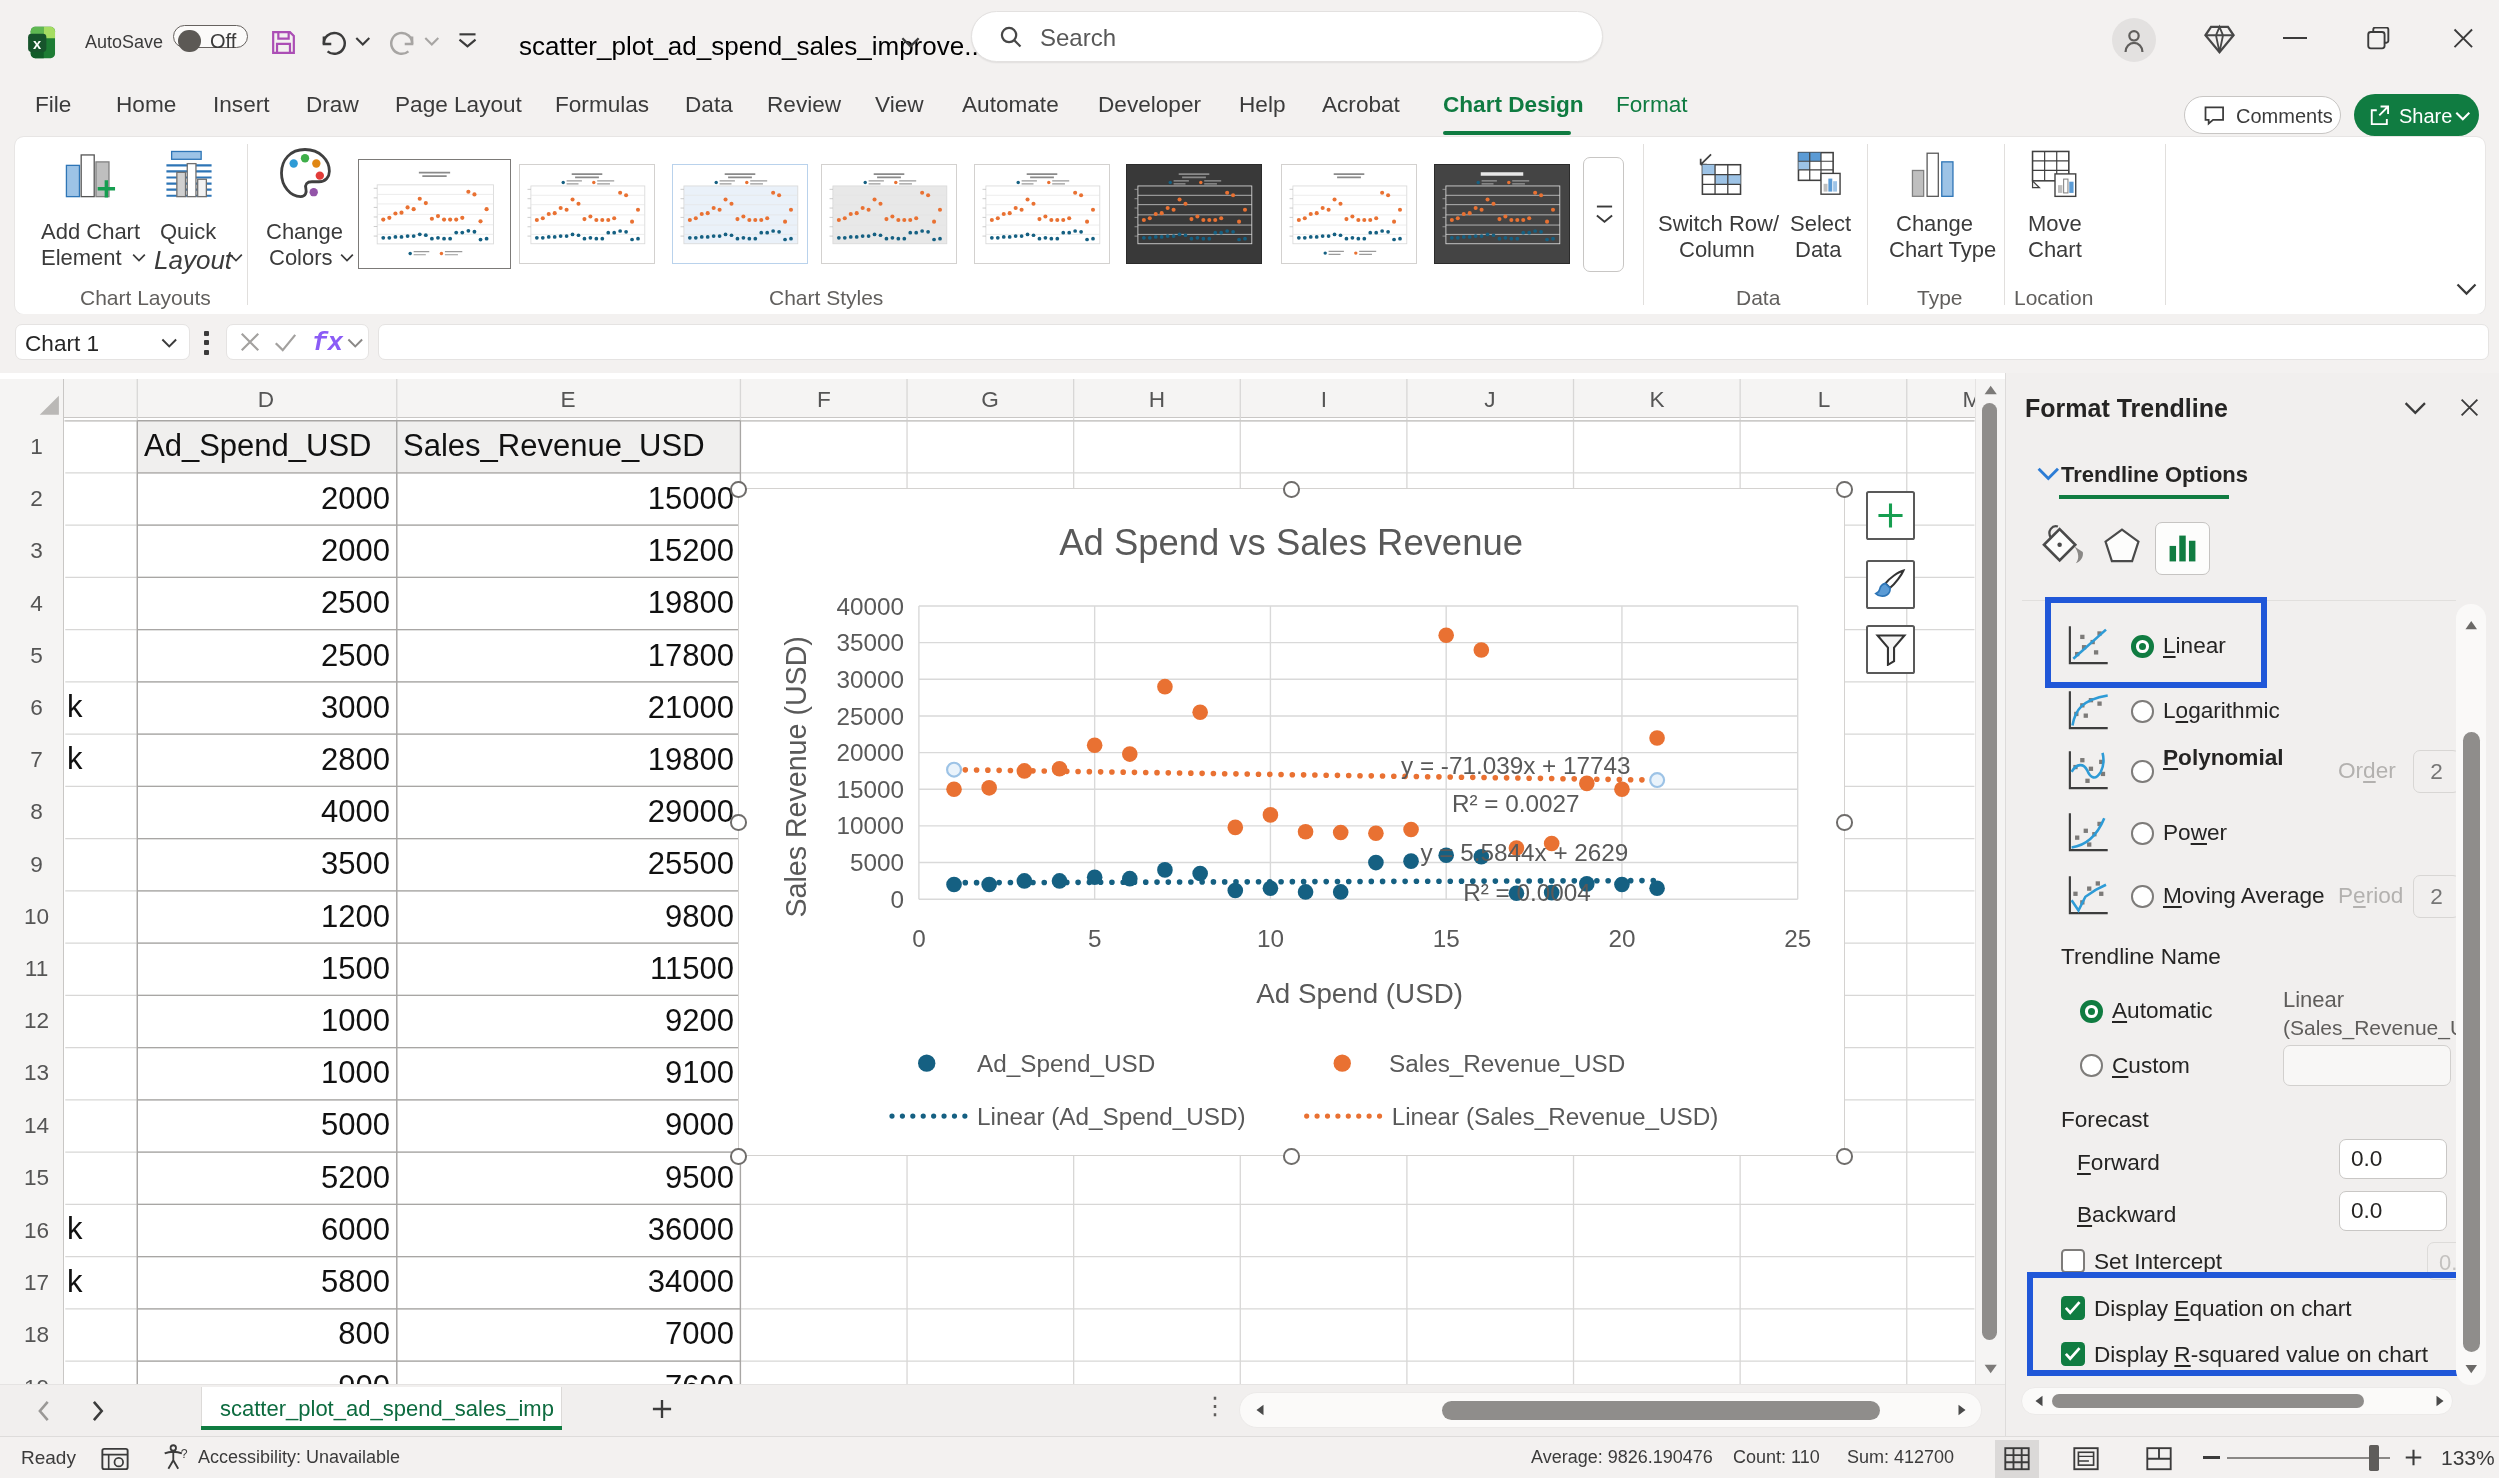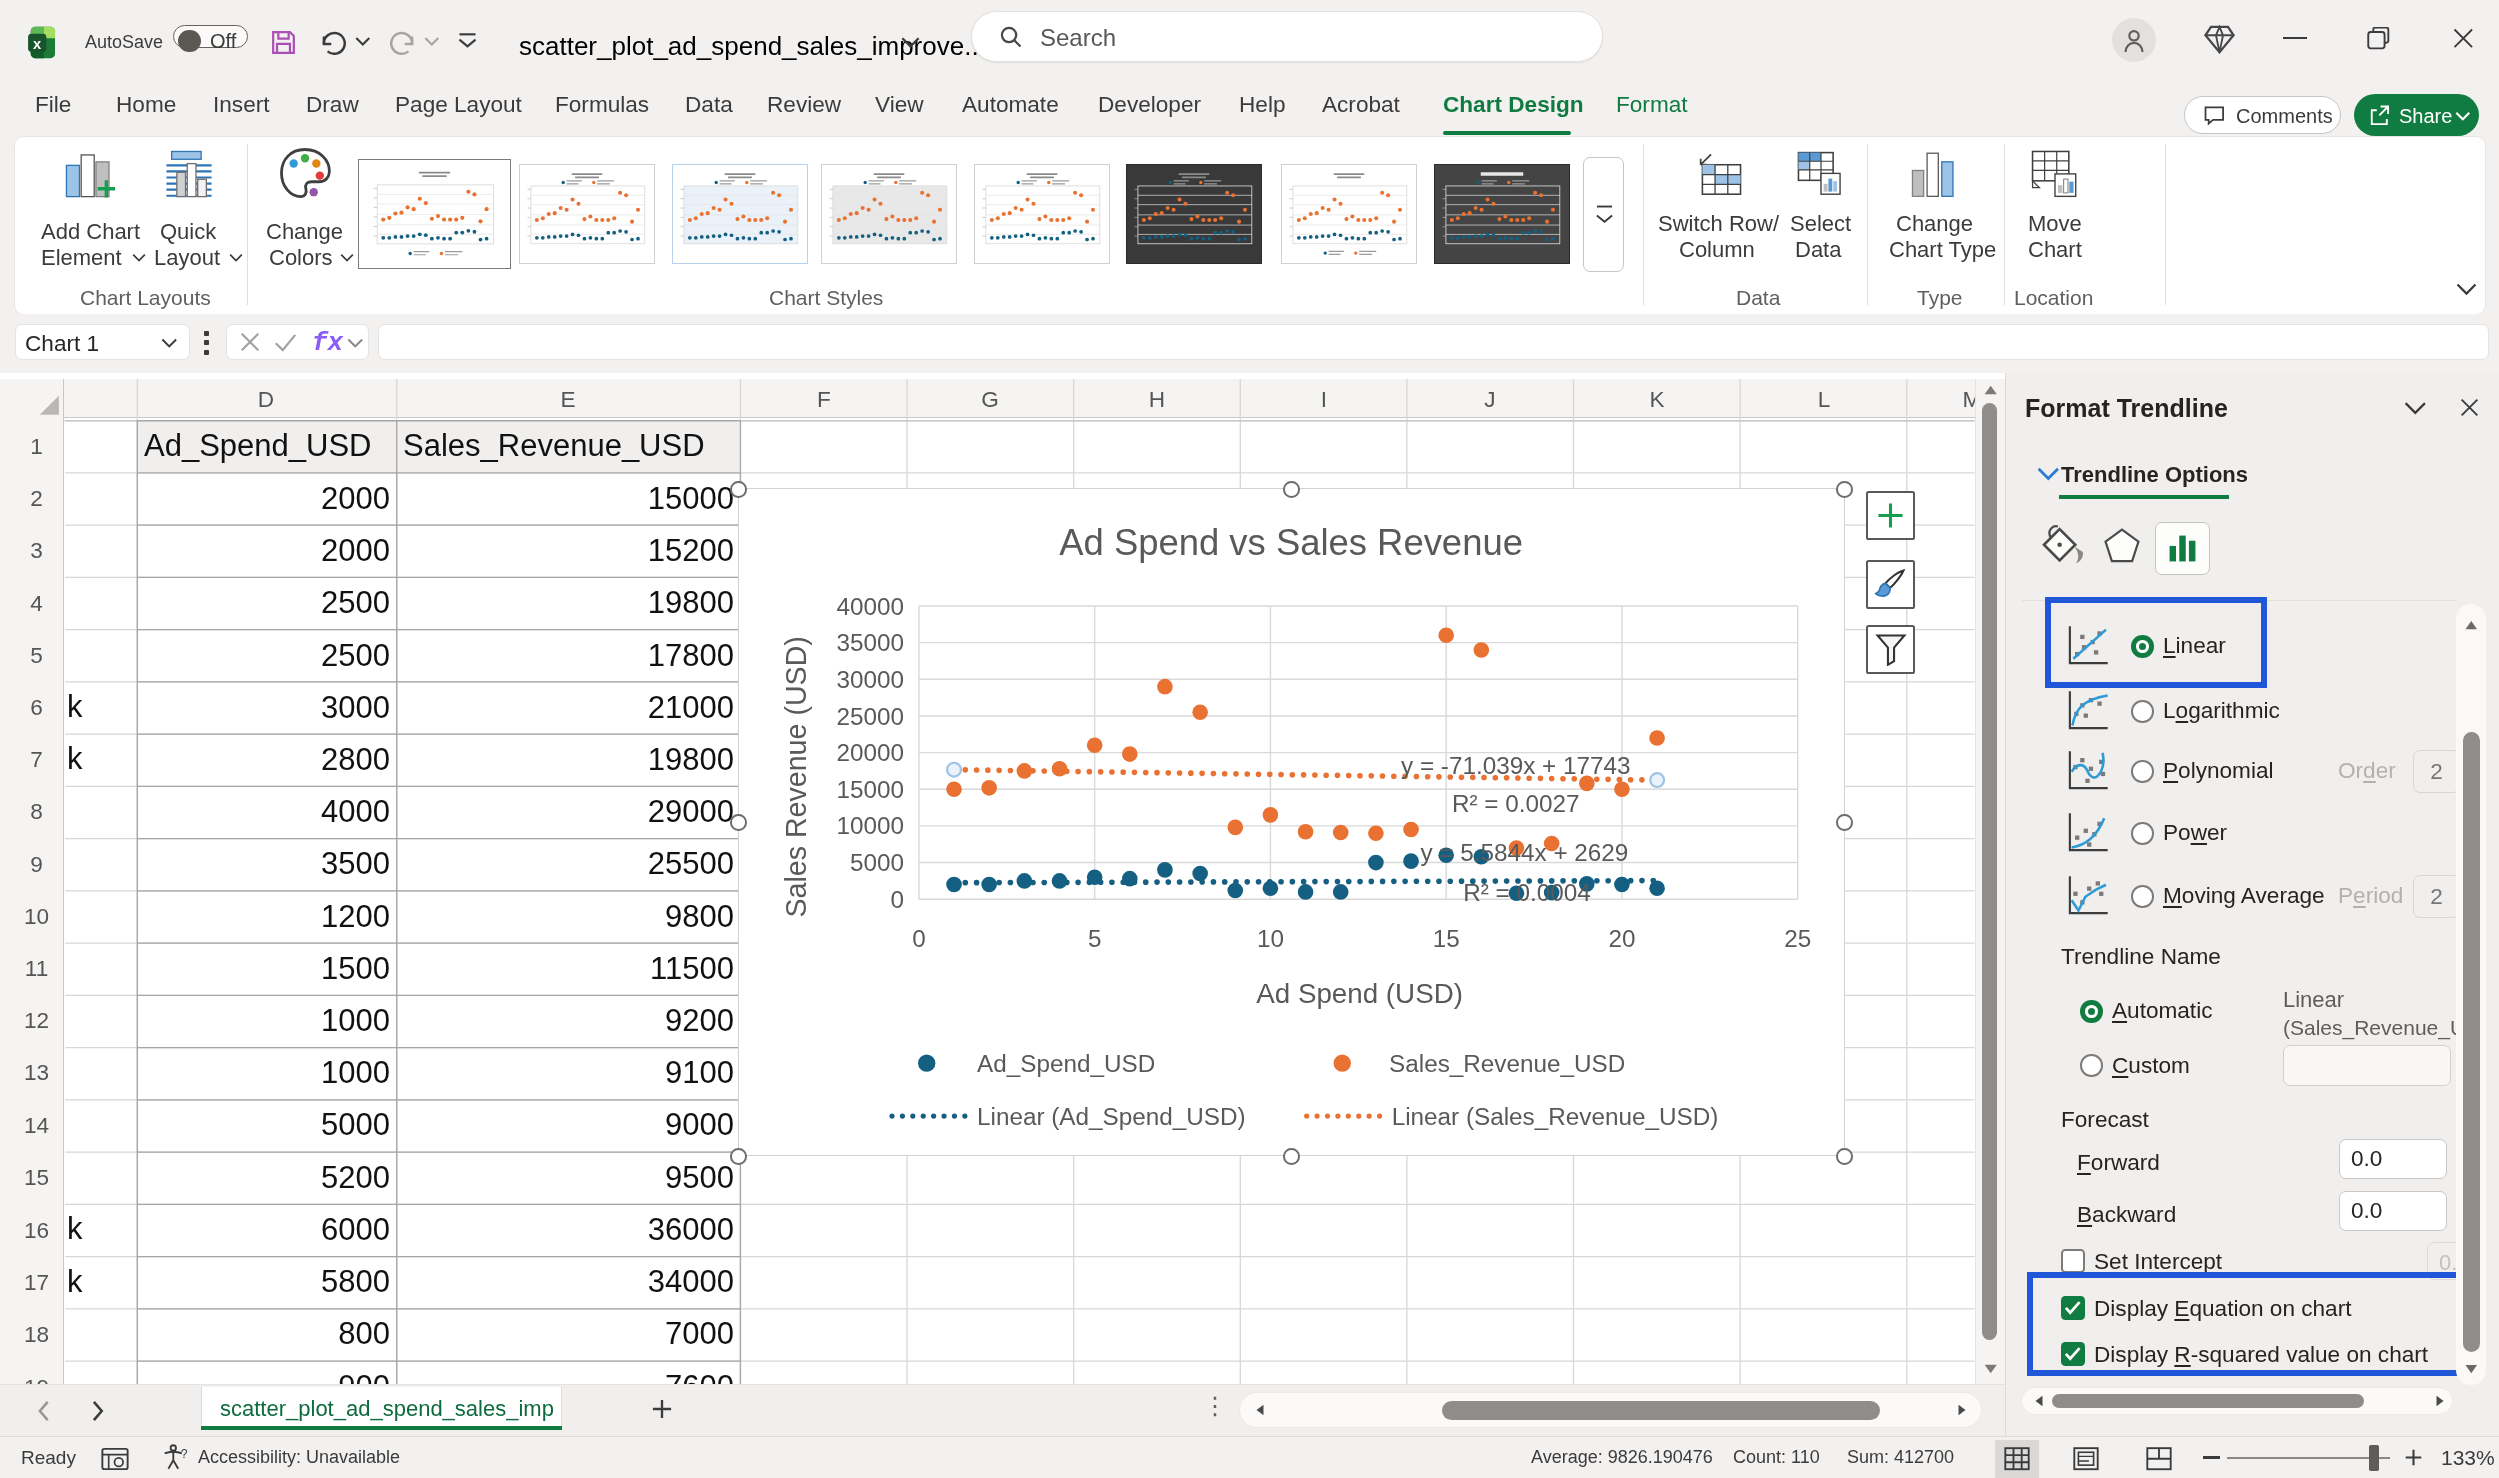--- a/index.html
+++ b/index.html
@@ -195,21 +195,21 @@
     <path d="M1 1 l5 5 l5 -5" fill="none" stroke="#3b3b3b" stroke-width="1.5"></path>
   </svg>
 <svg class="abs" style="left:161px;top:148px;" width="56" height="66" viewBox="0 0 64 76">
   <rect x="12" y="4" width="34" height="9" fill="#9dc3e6" stroke="#2e75b6" stroke-width="1.5"></rect>
   <path d="M6 20 h52 M6 27 h52 M6 34 h52 M6 41 h52 M6 48 h52 M6 55 h52" stroke="#2e75b6" stroke-width="2.5"></path>
   <rect x="18" y="28" width="10" height="28" fill="#d0d0d0" stroke="#707070" stroke-width="1.5"></rect>
   <rect x="30" y="18" width="10" height="38" fill="#ffffff" stroke="#707070" stroke-width="1.5"></rect>
   <rect x="42" y="36" width="10" height="20" fill="#f2f2f2" stroke="#707070" stroke-width="1.5"></rect>
 </svg>
 <div class="abs txt" style="left:160px;top:219px;font-size:22px;color:#3b3b3b;">Quick</div>
-<div class="abs txt" style="left:154px;top:245px;font-size:22px;color:#3b3b3b;">Layout</div>
+<div class="abs txt" style="left:154px;top:245px;font-size:26px;color:#3b3b3b;font-style:italic;">Layout</div>
 <svg class="abs" style="left:229px;top:253px;" width="14" height="10.4" viewBox="0 0 12 8">
     <path d="M1 1 l5 5 l5 -5" fill="none" stroke="#3b3b3b" stroke-width="1.5"></path>
   </svg>
 <div class="abs txt" style="left:80px;top:286px;font-size:21px;color:#615f5d;">Chart Layouts</div>
 <div class="abs" style="left:247px;top:144px;width:1.3px;height:161px;background:#e1dfdd;"></div>
 
 <svg class="abs" style="left:278px;top:146px;" width="54" height="68" viewBox="0 0 31 39">
   <path d="M15.5 2 C7 2 2 8 2 15.5 C2 23 7 29 13 29 c3 0 3.5 -2.5 3 -4.5 c-0.6 -2.4 0.5 -4 3.5 -4 h4 c4 0 6 -3 6 -6 C29.5 8 24 2 15.5 2 z" fill="none" stroke="#404040" stroke-width="1.6"></path>
     <circle cx="9" cy="10" r="2.4" fill="#2e9bd6"></circle>
     <circle cx="15.5" cy="7" r="2.4" fill="#3fae49"></circle>
@@ -697,21 +697,21 @@
         <rect x="12" y="22" width="5" height="5"></rect>
         <rect x="20" y="14" width="5" height="5"></rect>
         <rect x="30" y="24" width="5" height="5"></rect>
         <rect x="26" y="38" width="5" height="5"></rect>
         <rect x="42" y="16" width="5" height="5"></rect>
         <rect x="44" y="30" width="5" height="5"></rect>
       </g>
     <path d="M10 30 C16 20 24 20 28 28 C32 38 38 40 44 30 C47 24 48 16 46 8" stroke="#2e9bd6" stroke-width="3" fill="none"></path>
   </svg>
   <div class="rad" style="left:125px;top:387px;"></div>
-  <div class="abs txt" style="left:157px;top:385px;"><span class="u">P</span>olynomial</div>
+  <div class="abs txt" style="left:157px;top:372px;font-weight:bold;"><span class="u">P</span>olynomial</div>
   <div class="abs txt" style="left:332px;top:385px;color:#b3b1af;">Or<span class="u">d</span>er</div>
   <div class="spin ctr" style="left:407px;top:377px;">2</div>
 
   <svg class="ticon" style="left:57px;top:435px;" viewBox="0 0 57 57">
     <path d="M8 6 V49 H52" fill="none" stroke="#3d3d3d" stroke-width="2.5"></path>
     <g fill="#7c7a78">
         <rect x="14" y="32" width="5" height="5"></rect>
         <rect x="24" y="24" width="5" height="5"></rect>
         <rect x="34" y="28" width="5" height="5"></rect>
         <rect x="40" y="16" width="5" height="5"></rect>

